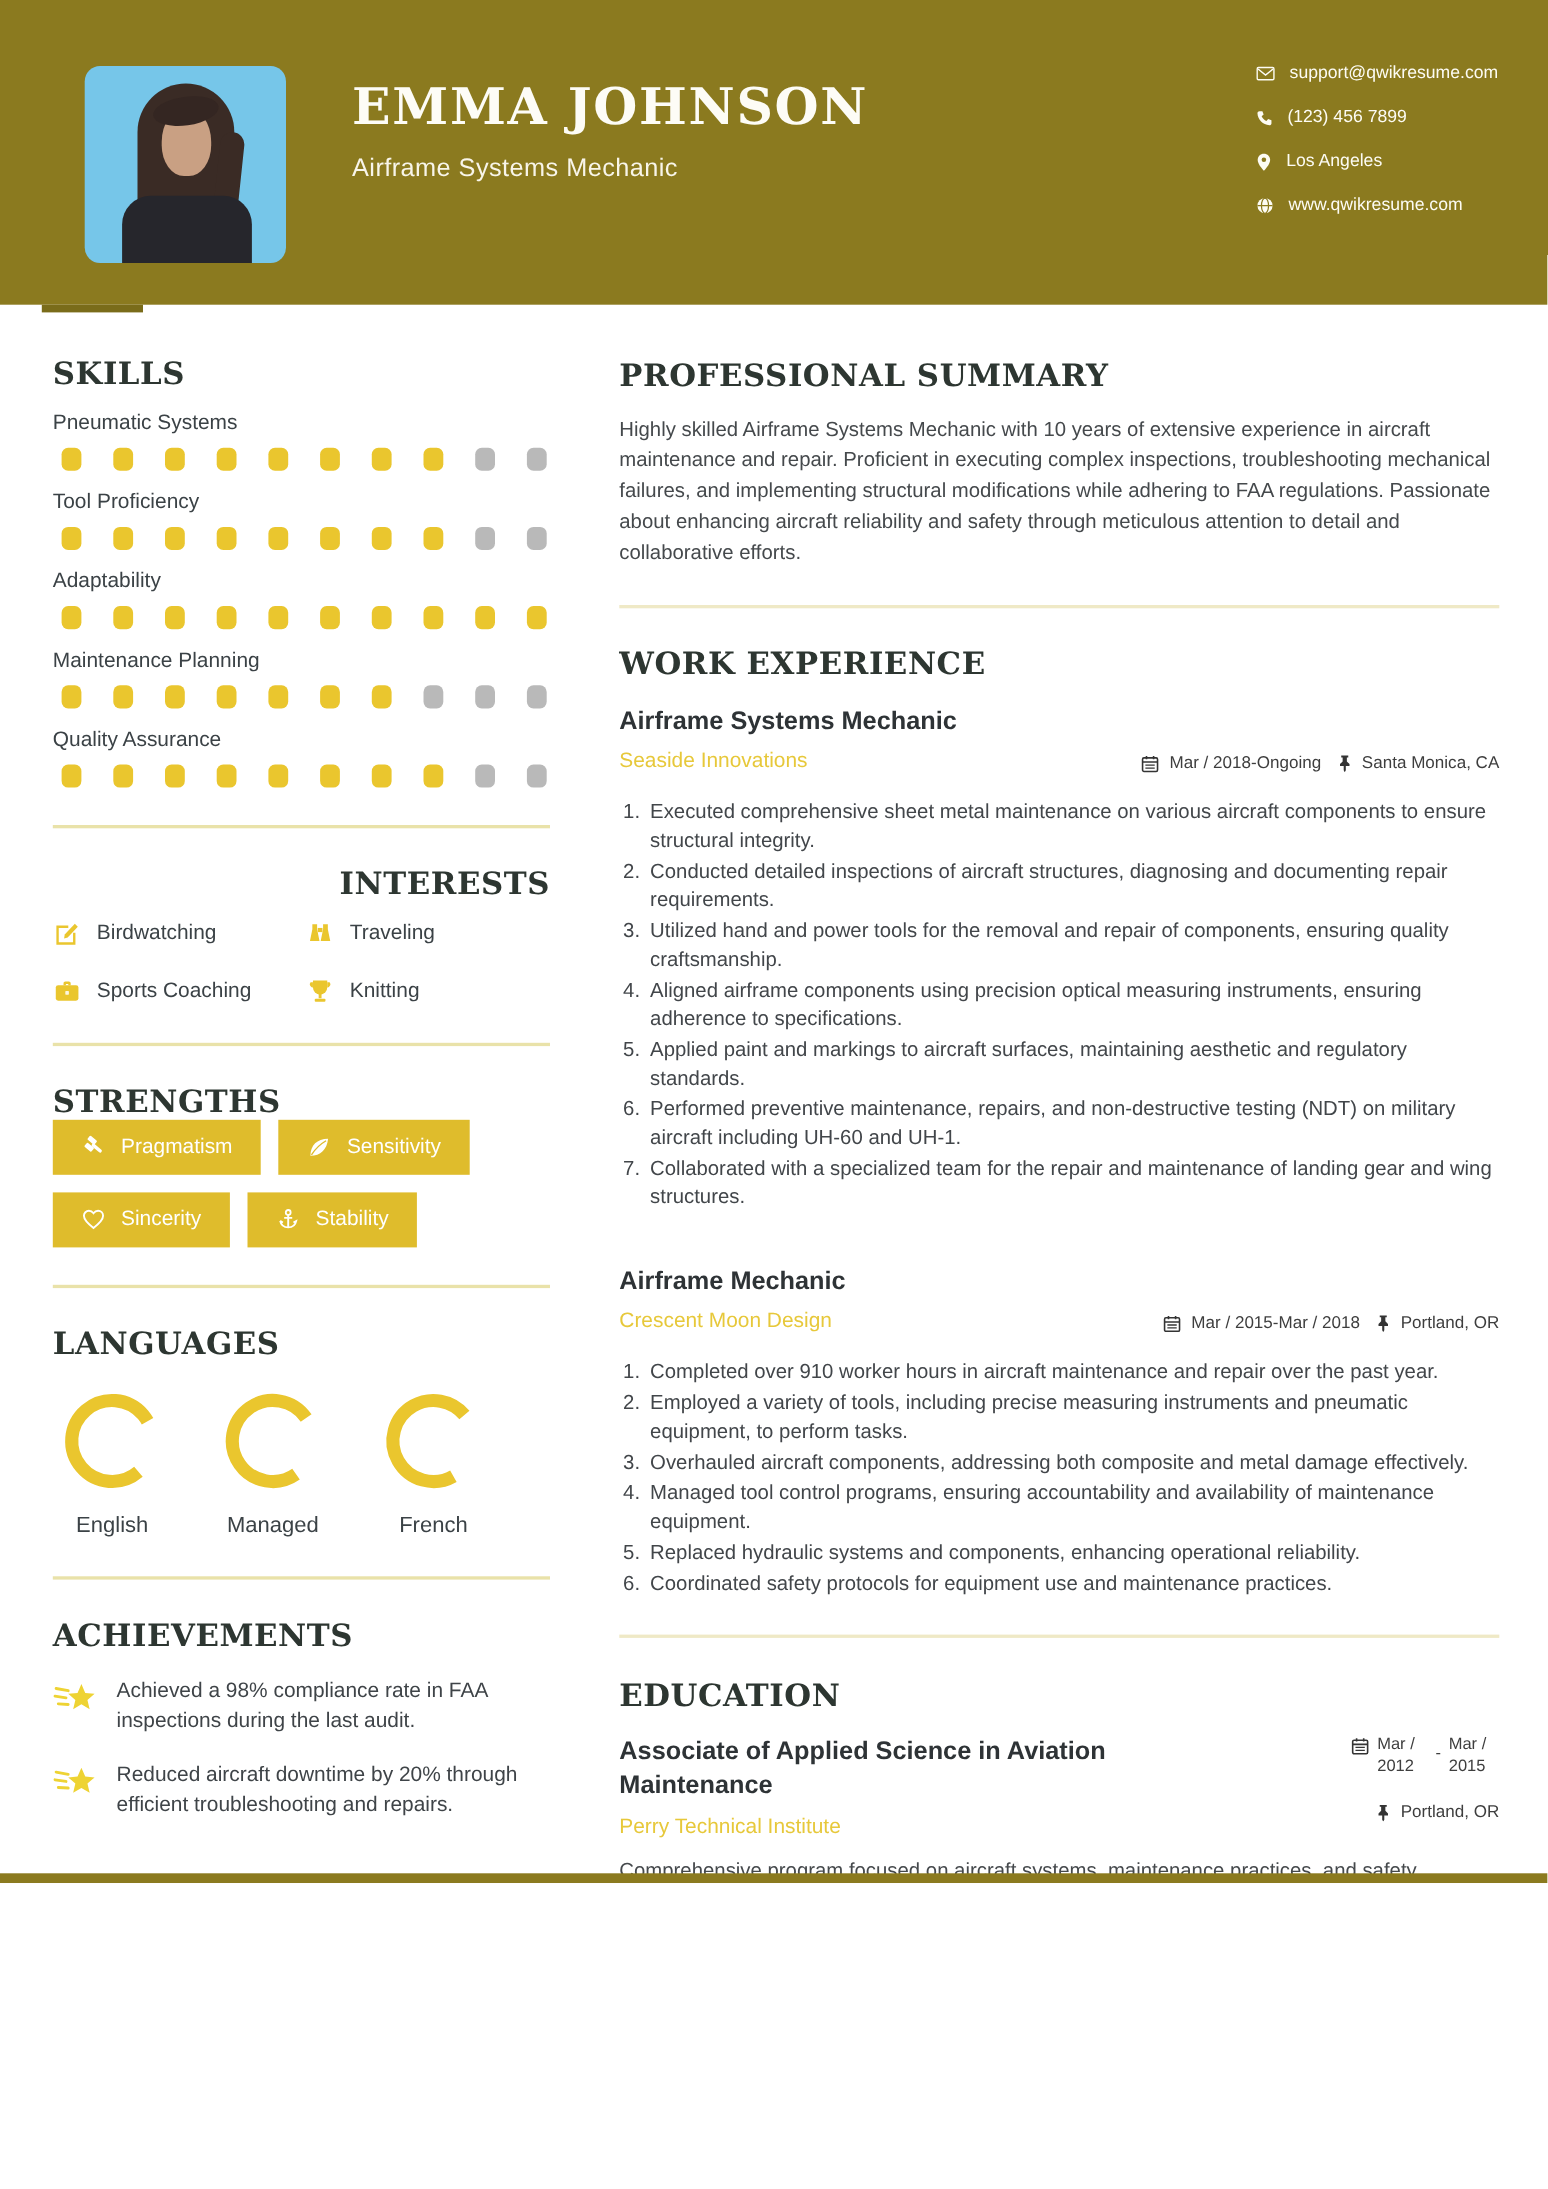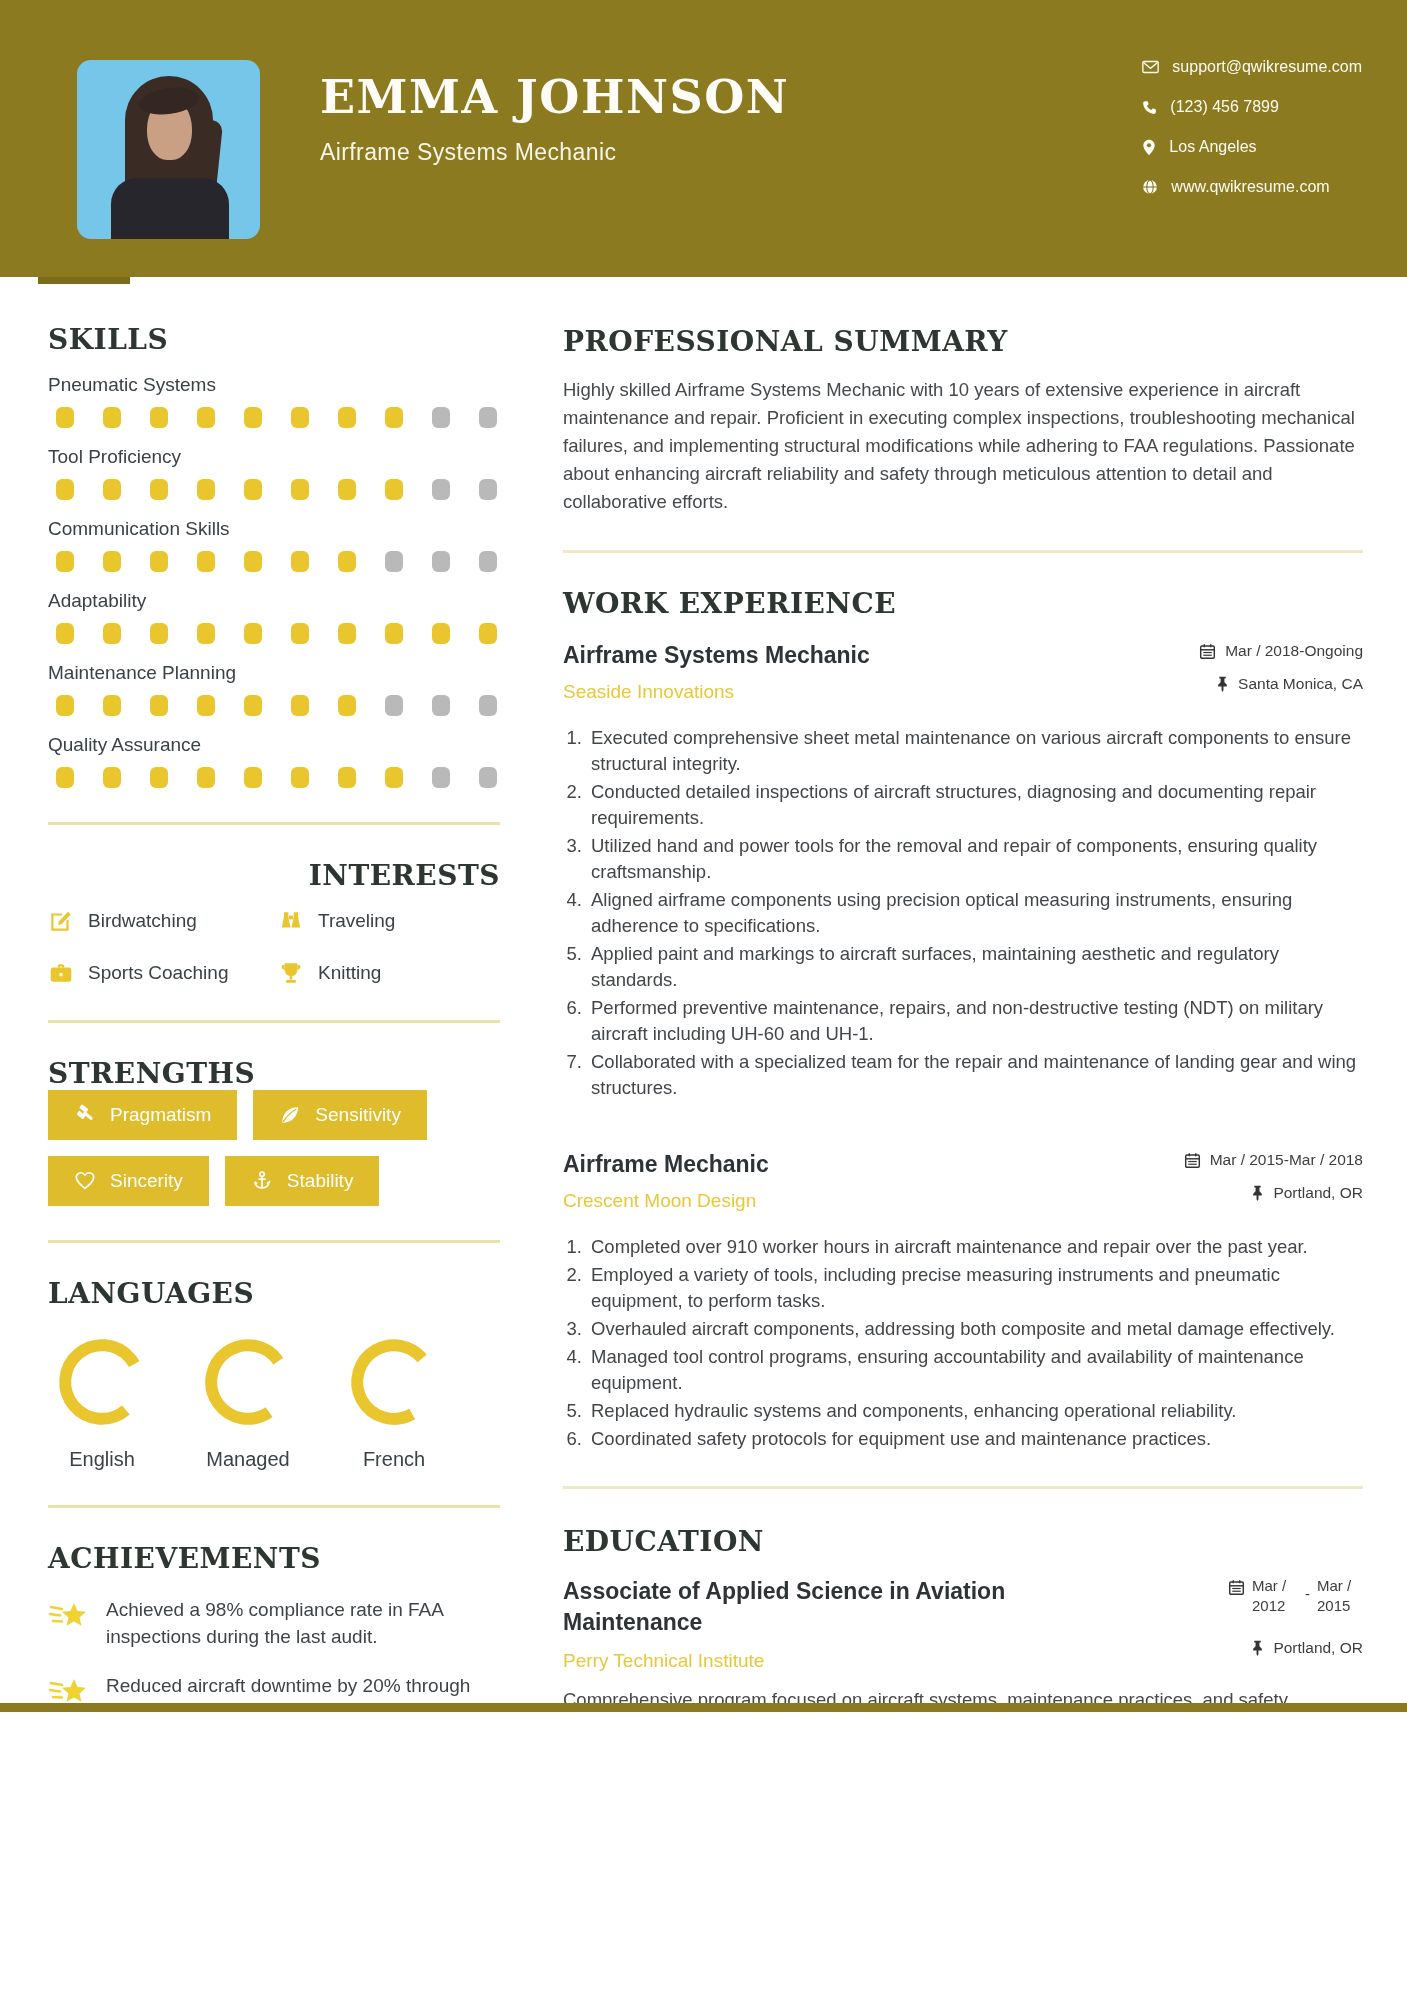--- a/index.html
+++ b/index.html
@@ -63,21 +63,21 @@
 
   
   .summary{padding-top:48px;}
   .summary-text{margin-top:18px;font-size:18.5px;line-height:28px;color:#45494c;}
   .work-heading{margin-top:34px;}
   .job{margin-top:22px;}
   .job.second{margin-top:50px;}
   .job-head{display:flex;justify-content:space-between;}
   .job-title{font-size:23px;font-weight:700;color:#2e3336;}
   .job-company{margin-top:12px;font-size:19px;color:#e7c83a;}
-  .meta{display:flex;flex-direction:column;align-items:flex-end;gap:15px;}
+  .meta{display:flex;flex-direction:row;align-items:flex-end;gap:15px;}
   .meta-row{display:flex;align-items:center;gap:9px;font-size:15.5px;color:#3e3e3e;white-space:nowrap;}
   .bullets{margin:22px 0 0 0;padding-left:24px;font-size:18.5px;line-height:26px;color:#42464a;}
   .bullets li{padding-left:4px;margin-bottom:2px;}
 
   
   .edu-heading{margin-top:36px;}
   .edu-head{display:flex;justify-content:space-between;margin-top:18px;}
   .edu-left{width:520px;}
   .edu-degree{font-size:23px;font-weight:700;color:#2e3336;line-height:1.35;}
   .edu-school{margin-top:12px;font-size:19px;color:#e7c83a;}
@@ -167,35 +167,20 @@
         <div class="skill-label">Tool Proficiency</div>
         <div class="dots">
             <span class="dot on"></span>
             <span class="dot on"></span>
             <span class="dot on"></span>
             <span class="dot on"></span>
             <span class="dot on"></span>
             <span class="dot on"></span>
             <span class="dot on"></span>
             <span class="dot on"></span>
-            <span class="dot"></span>
-            <span class="dot"></span>
-          </div>
-      </div>
-      <div class="skill-item">
-        <div class="skill-label">Communication Skills</div>
-        <div class="dots">
-            <span class="dot on"></span>
-            <span class="dot on"></span>
-            <span class="dot on"></span>
-            <span class="dot on"></span>
-            <span class="dot on"></span>
-            <span class="dot on"></span>
-            <span class="dot on"></span>
-            <span class="dot"></span>
             <span class="dot"></span>
             <span class="dot"></span>
           </div>
       </div>
       <div class="skill-item">
         <div class="skill-label">Adaptability</div>
         <div class="dots">
             <span class="dot on"></span>
             <span class="dot on"></span>
             <span class="dot on"></span>

